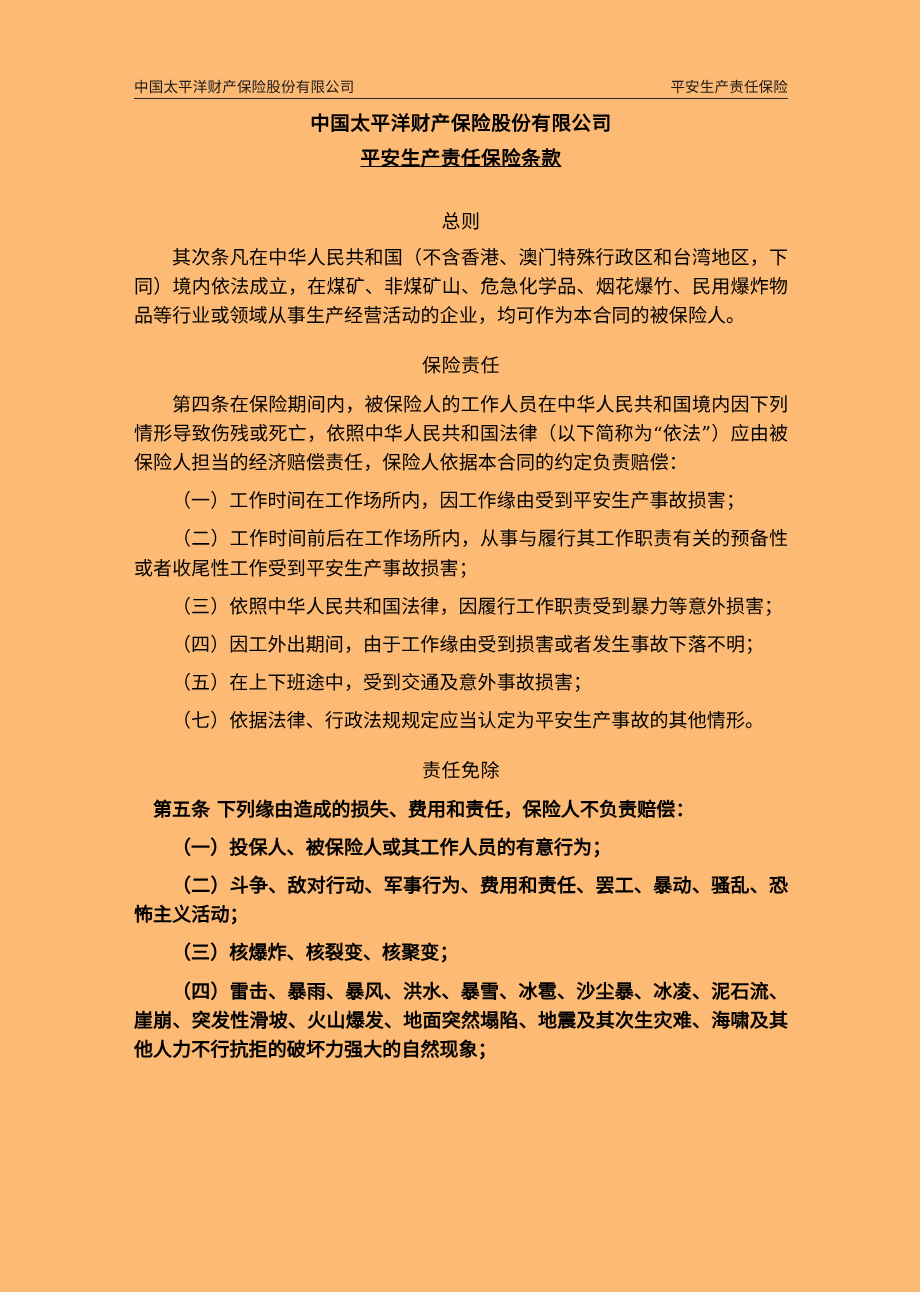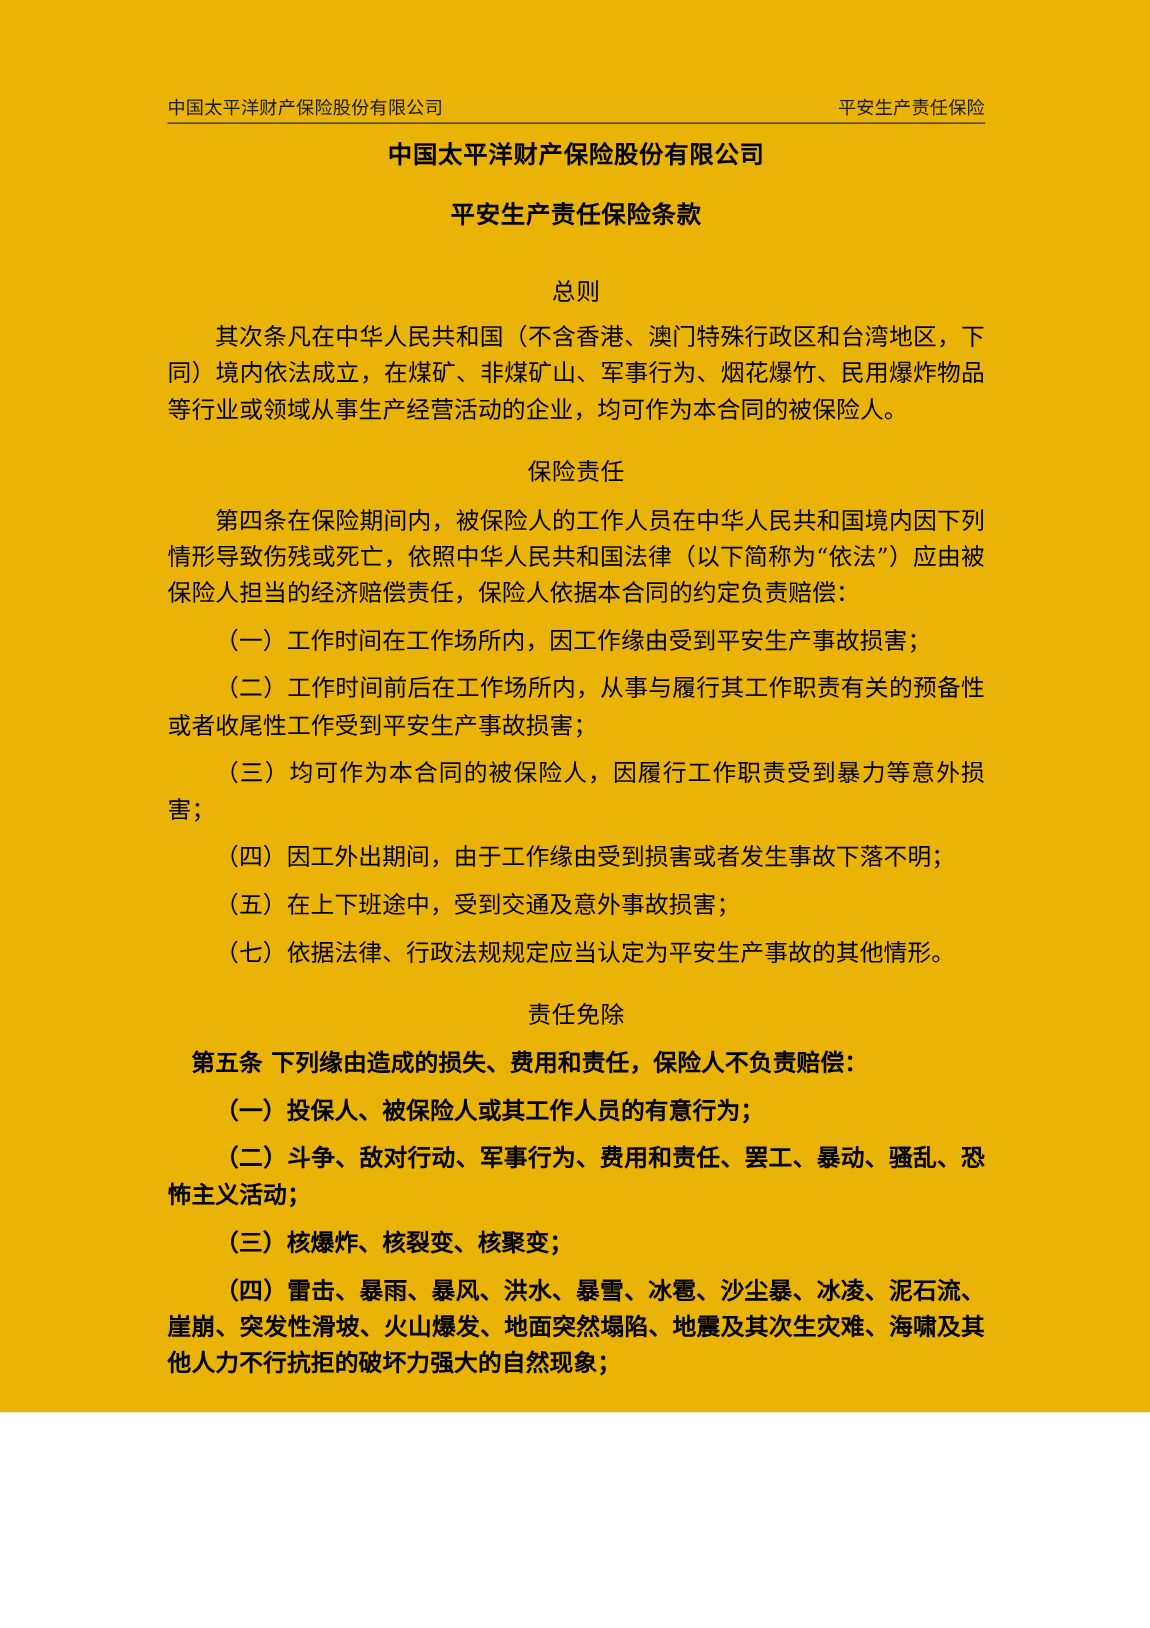--- a/index.html
+++ b/index.html
@@ -9,23 +9,23 @@
     background: #ffffff;
   }
   body {
     font-family: "DejaVu Serif", "Liberation Serif", serif;
     color: #000000;
     -webkit-font-smoothing: antialiased;
   }
   .page {
     position: relative;
     width: 920px;
-    height: 1130px;
+    height: 1292px;
     box-sizing: border-box;
-    background: #eab308;
+    background: #fdba74;
     overflow: hidden;
   }
 
   
   .doc-header {
     position: absolute;
     left: 134px;
     top: 78px;
     width: 654px;
     display: flex;
@@ -49,21 +49,21 @@
     width: 654px;
   }
 
   .doc-title {
     text-align: center;
     font-weight: bold;
     font-size: 19.5px;
     line-height: 31px;
     letter-spacing: 0.6px;
   }
-  .doc-title.second { margin-top: 17px; }
+  .doc-title.second { margin-top: 4px; text-decoration: underline; }
 
   .section-heading {
     text-align: center;
     font-weight: normal;
     font-size: 19px;
     line-height: 28px;
     letter-spacing: 0.5px;
   }
   .gap-before-heading { margin-top: 33px; }
   .gap-heading-mid    { margin-top: 20px; }
@@ -107,29 +107,29 @@
     <span class="hdr-right">平安生产责任保险</span>
   </div>
 
   <div class="content">
 
     <div class="doc-title">中国太平洋财产保险股份有限公司</div>
     <div class="doc-title second">平安生产责任保险条款</div>
 
     <div class="section-heading gap-before-heading">总则</div>
 
-    <p class="para spaced">其次条凡在中华人民共和国（不含香港、澳门特殊行政区和台湾地区，下同）境内依法成立，在煤矿、非煤矿山、军事行为、烟花爆竹、民用爆炸物品等行业或领域从事生产经营活动的企业，均可作为本合同的被保险人。</p>
+    <p class="para spaced">其次条凡在中华人民共和国（不含香港、澳门特殊行政区和台湾地区，下同）境内依法成立，在煤矿、非煤矿山、危急化学品、烟花爆竹、民用爆炸物品等行业或领域从事生产经营活动的企业，均可作为本合同的被保险人。</p>
 
     <div class="section-heading gap-heading-mid">保险责任</div>
 
     <p class="para after-heading">第四条在保险期间内，被保险人的工作人员在中华人民共和国境内因下列情形导致伤残或死亡，依照中华人民共和国法律（以下简称为“依法”）应由被保险人担当的经济赔偿责任，保险人依据本合同的约定负责赔偿：</p>
 
     <p class="para item">（一）工作时间在工作场所内，因工作缘由受到平安生产事故损害；</p>
     <p class="para item">（二）工作时间前后在工作场所内，从事与履行其工作职责有关的预备性或者收尾性工作受到平安生产事故损害；</p>
-    <p class="para item">（三）均可作为本合同的被保险人，因履行工作职责受到暴力等意外损害；</p>
+    <p class="para item">（三）依照中华人民共和国法律，因履行工作职责受到暴力等意外损害；</p>
     <p class="para item">（四）因工外出期间，由于工作缘由受到损害或者发生事故下落不明；</p>
     <p class="para item">（五）在上下班途中，受到交通及意外事故损害；</p>
     <p class="para item">（七）依据法律、行政法规规定应当认定为平安生产事故的其他情形。</p>
 
     <div class="section-heading gap-heading-mid">责任免除</div>
 
     <p class="para strong after-heading" style="text-indent:1em;">第五条  下列缘由造成的损失、费用和责任，保险人不负责赔偿：</p>
 
     <p class="para strong item">（一）投保人、被保险人或其工作人员的有意行为；</p>
     <p class="para strong item">（二）斗争、敌对行动、军事行为、费用和责任、罢工、暴动、骚乱、恐怖主义活动；</p>

